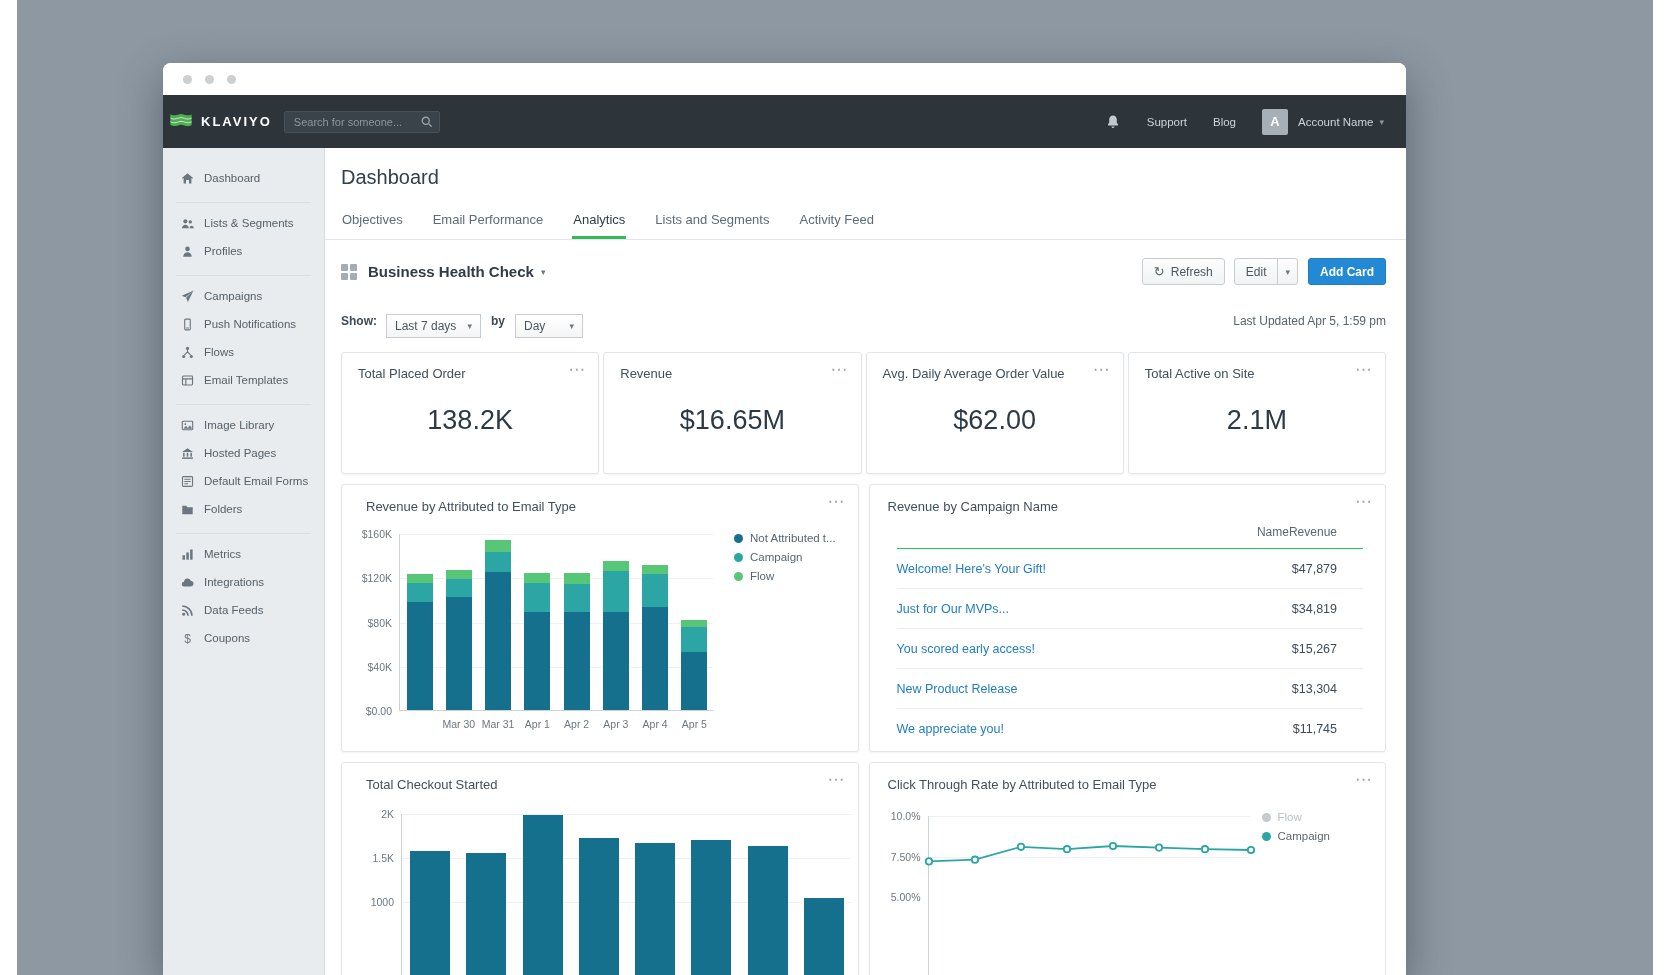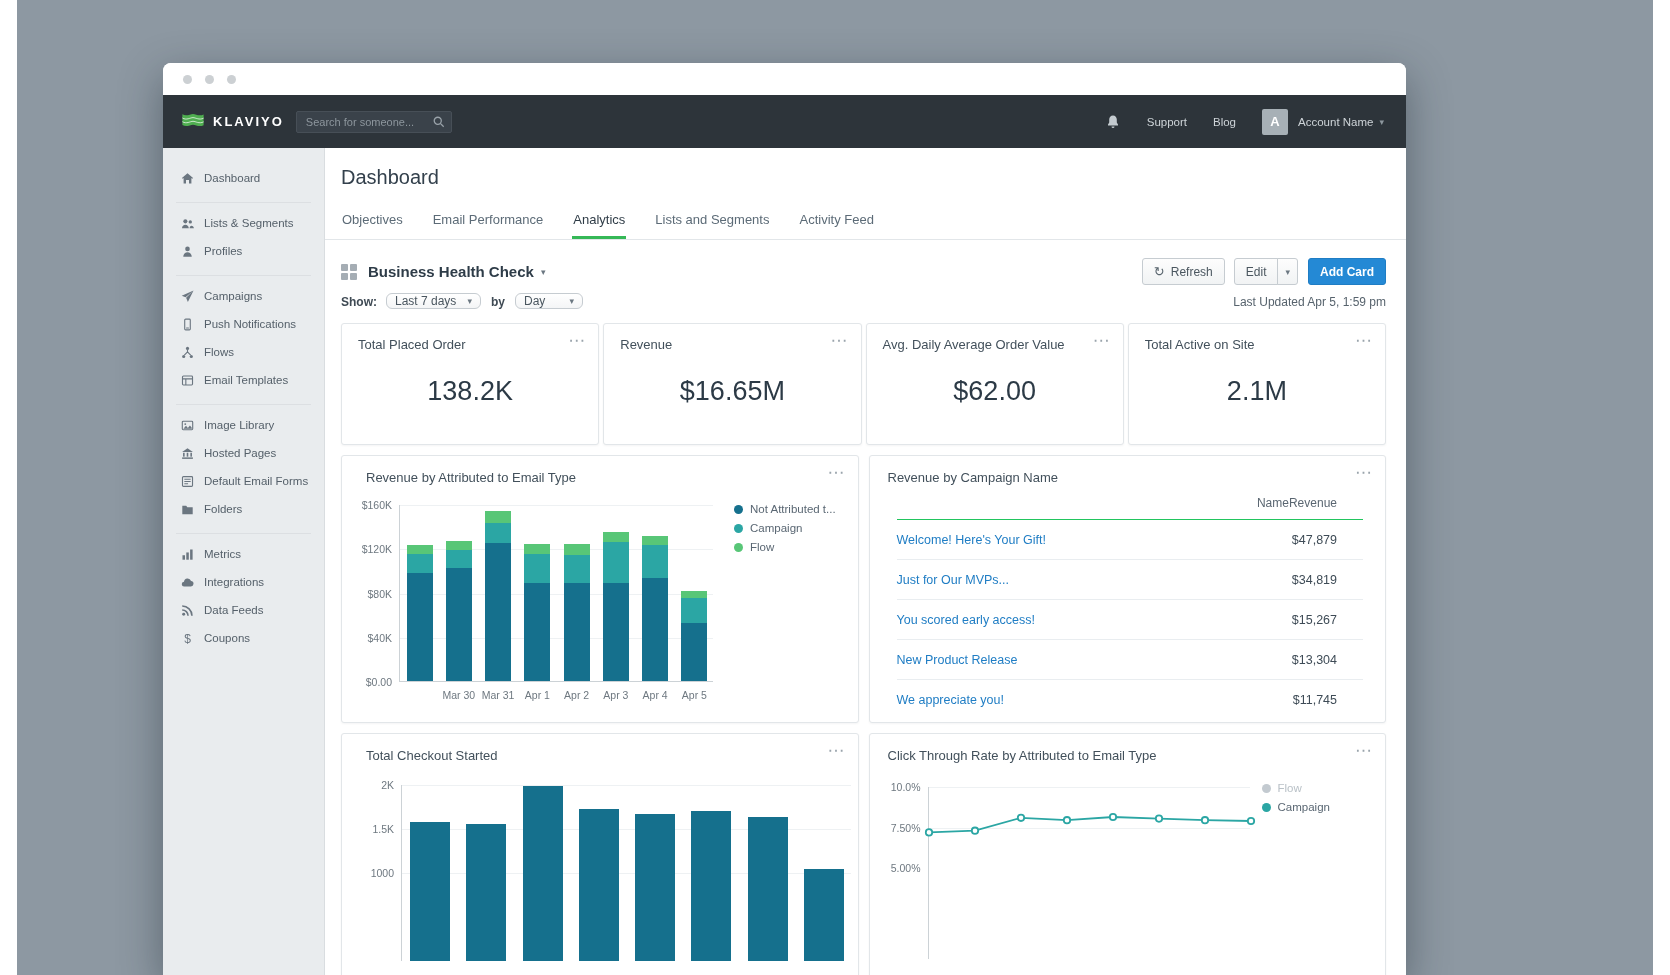--- a/index.html
+++ b/index.html
@@ -3,21 +3,21 @@
 <meta charset="utf-8">
 <style>
 *{box-sizing:border-box;margin:0;padding:0}
 html,body{width:1670px;height:975px;overflow:hidden}
 body{background:#8d98a2;font-family:"Liberation Sans",sans-serif;position:relative}
 .edge{position:absolute;top:0;bottom:0;width:17px;background:#fff;z-index:5}
 .edge.left{left:0}.edge.right{right:0}
 .window{position:absolute;left:163px;top:63px;width:1243px;height:912px;background:#fff;border-radius:8px 8px 0 0;box-shadow:0 14px 44px rgba(20,30,40,.42);overflow:hidden;display:flex;flex-direction:column}
 .titlebar{height:32px;background:#fff;display:flex;align-items:center;gap:13px;padding-left:20px;flex:0 0 auto}
 .tl-dot{width:9px;height:9px;border-radius:50%;background:#ccd0d3;cursor:pointer}
-.topnav{height:53px;background:#2d343a;display:flex;align-items:center;padding:0 22px 0 18px;flex:0 0 auto}
+.topnav{height:53px;background:#2d343a;display:flex;align-items:center;padding:0 22px 0 6px;flex:0 0 auto}
 .brand{display:flex;align-items:center;gap:8px;cursor:pointer}
 .brand .flag{width:24px;height:17px;display:inline-flex}
 .brand .bname{color:#fff;font-size:13px;font-weight:bold;letter-spacing:2px}
 .search{position:relative;margin-left:12px}
 .search input{width:156px;height:22px;background:#3a424a;border:1px solid #474f57;border-radius:2px;color:#b9c1c7;font-size:11px;padding:0 24px 0 9px;outline:none;font-family:inherit}
 .search input::placeholder{color:#8d969d}
 .search .sicon{position:absolute;right:7px;top:4px;width:13px;height:13px;color:#9aa3aa;display:inline-flex}
 .nav-right{margin-left:auto;display:flex;align-items:center}
 .bell{width:16px;height:16px;color:#c4cbd0;cursor:pointer;display:inline-flex}
 .nav-link{color:#ced4d8;font-size:11.5px;margin-left:26px;cursor:pointer}
@@ -44,24 +44,24 @@
 .grid-icon i{background:#a5adb4;border-radius:1px}
 .board-label{font-size:15px;font-weight:bold;color:#2e3c48;margin-left:11px}
 .caret{color:#6b7781;font-size:9px;margin-left:7px}
 .toolbar-right{margin-left:auto;display:flex;align-items:center}
 .btn{height:27px;border:1px solid #c6ccd1;border-radius:3px;background:linear-gradient(#fdfdfd,#f1f3f4);color:#4a565f;font-size:12px;padding:0 11px;display:inline-flex;align-items:center;gap:6px;cursor:pointer;font-family:inherit}
 .btn .ricon{font-size:13px;line-height:1;color:#5a666f}
 .btn-group{display:flex;margin-left:9px}
 .btn-group .btn:first-child{border-radius:3px 0 0 3px}
 .btn-group .btn:last-child{border-radius:0 3px 3px 0;margin-left:-1px;padding:0 7px}
 .btn-primary{margin-left:10px;background:#2489d5;border-color:#1f7dc4;color:#fff;font-weight:bold}
-.meta-row{display:flex;align-items:flex-end;margin-top:8px}
+.meta-row{display:flex;align-items:flex-start;margin-top:29px}
 .show-label,.by-label{font-size:12px;font-weight:bold;color:#3f4a54}
 .by-label{margin:0 10px}
-.select{height:16px;border:1px solid #c6ccd1;border-radius:6px;background:linear-gradient(#fff,#f4f5f6);font-size:12px;color:#4a565f;display:inline-flex;align-items:center;justify-content:space-between;padding:0 8px;cursor:pointer}
+.select{height:24px;border:1px solid #c6ccd1;border-radius:0;background:linear-gradient(#fff,#f4f5f6);font-size:12px;color:#4a565f;display:inline-flex;align-items:center;justify-content:space-between;padding:0 8px;cursor:pointer}
 .sel-range{min-width:95px;margin-left:9px}
 .sel-day{min-width:68px}
 .last-updated{margin-left:auto;font-size:12px;color:#57636d}
 .stat-grid{display:grid;grid-template-columns:repeat(4,1fr);gap:4px;margin-top:14px}
 .card{background:#fff;border:1px solid #e2e6e9;border-radius:3px;box-shadow:0 1px 2px rgba(30,40,50,.05);position:relative}
 .stat-card{height:122px;padding:13px 16px}
 .stat-title{font-size:13px;color:#42505b;padding-right:26px}
 .dots{position:absolute;top:8px;right:13px;color:#9aa4ac;font-size:17px;cursor:pointer;line-height:1}
 .stat-value{text-align:center;margin-top:24px;font-size:27px;color:#2c3a46}
 .charts-grid{display:grid;grid-template-columns:1fr 1fr;gap:10px;margin-top:10px}

